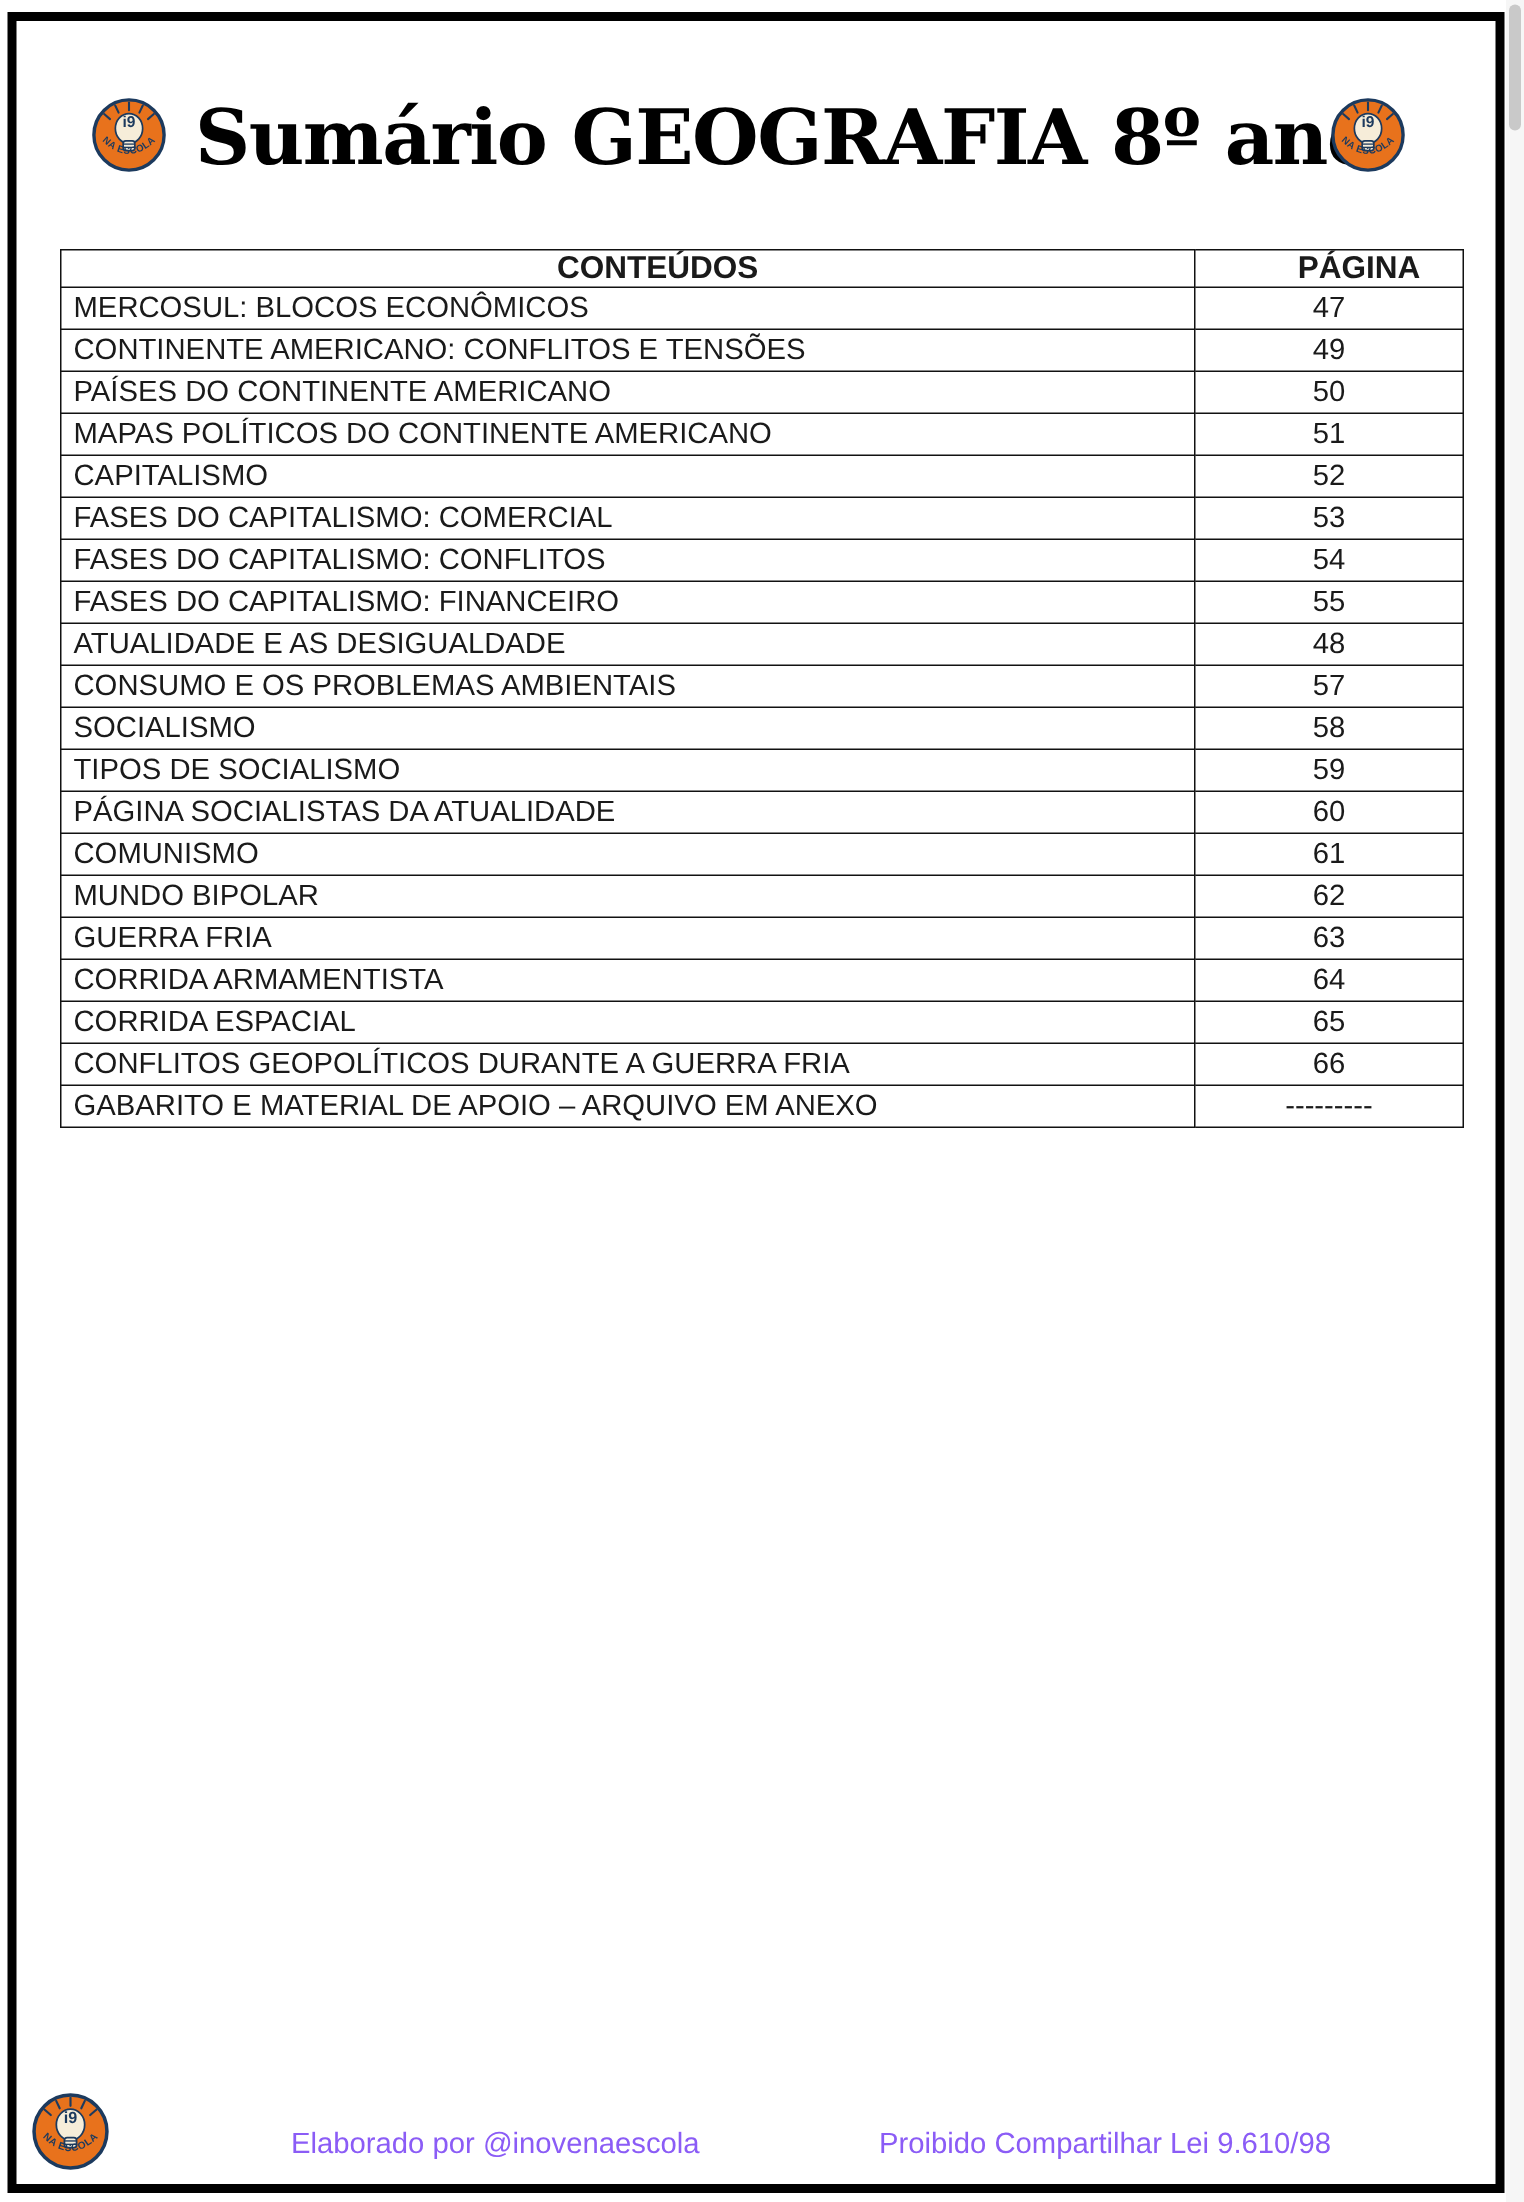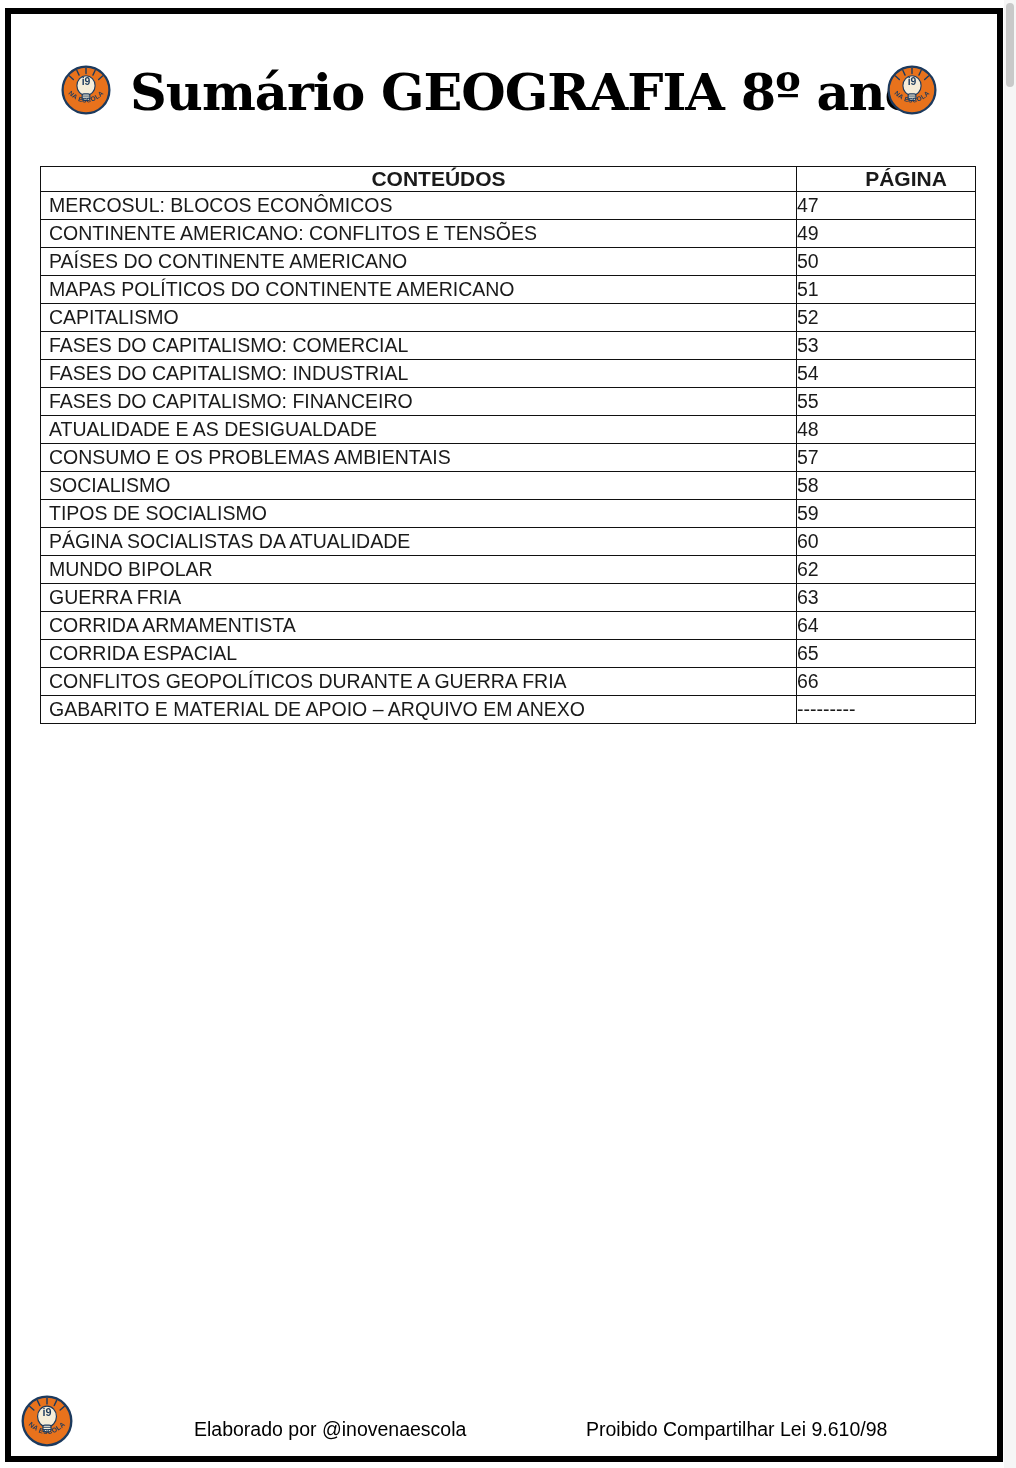--- a/index.html
+++ b/index.html
@@ -29,24 +29,24 @@
 
   
   table.toc { position:absolute; left:40px; top:166px; width:936px;
               border-collapse:collapse; table-layout:fixed; }
   table.toc th, table.toc td { border:1.5px solid #111; color:#1a1a1a;
               font-family:"Liberation Sans", sans-serif; overflow:hidden; white-space:nowrap; }
   table.toc th { height:14px; font-size:21px; font-weight:bold; text-align:center;padding-left:40px; }
   table.toc td { height:28px; font-size:19.5px; }
   td.cell-content, col.col-content { width:756px; }
   td.cell-content { padding-left:8px; text-align:left; }
-  td.cell-page { text-align:left;margin-top:20px; }
-
-  
-  .footer-text { position:absolute; top:1418px; font-size:19.5px; color:#000000;
+  td.cell-page { text-align:center;margin-top:20px; }
+
+  
+  .footer-text { position:absolute; top:1418px; font-size:19.5px; color:#8b5cf6;
                  font-family:"Liberation Sans", sans-serif; white-space:nowrap; }
   .footer-credit { left:194px; }
   .footer-notice { left:586px; }
 </style>
 </head>
 <body>
 
 <svg width="0" height="0" style="position:absolute" aria-hidden="true">
   <defs>
     <path id="logo-arc" d="M 10 35 Q 30 54 50 35" fill="none"></path>
@@ -125,21 +125,21 @@
     </tr>
       <tr>
       <td class="cell-content">CAPITALISMO</td>
       <td class="cell-page">52</td>
     </tr>
       <tr>
       <td class="cell-content">FASES DO CAPITALISMO: COMERCIAL</td>
       <td class="cell-page">53</td>
     </tr>
       <tr>
-      <td class="cell-content">FASES DO CAPITALISMO: INDUSTRIAL</td>
+      <td class="cell-content">FASES DO CAPITALISMO: CONFLITOS</td>
       <td class="cell-page">54</td>
     </tr>
       <tr>
       <td class="cell-content">FASES DO CAPITALISMO: FINANCEIRO</td>
       <td class="cell-page">55</td>
     </tr>
       <tr>
       <td class="cell-content">ATUALIDADE E AS DESIGUALDADE</td>
       <td class="cell-page">48</td>
     </tr>
@@ -151,20 +151,24 @@
       <td class="cell-content">SOCIALISMO</td>
       <td class="cell-page">58</td>
     </tr>
       <tr>
       <td class="cell-content">TIPOS DE SOCIALISMO</td>
       <td class="cell-page">59</td>
     </tr>
       <tr>
       <td class="cell-content">PÁGINA SOCIALISTAS DA ATUALIDADE</td>
       <td class="cell-page">60</td>
+    </tr>
+      <tr>
+      <td class="cell-content">COMUNISMO</td>
+      <td class="cell-page">61</td>
     </tr>
       <tr>
       <td class="cell-content">MUNDO BIPOLAR</td>
       <td class="cell-page">62</td>
     </tr>
       <tr>
       <td class="cell-content">GUERRA FRIA</td>
       <td class="cell-page">63</td>
     </tr>
       <tr>

